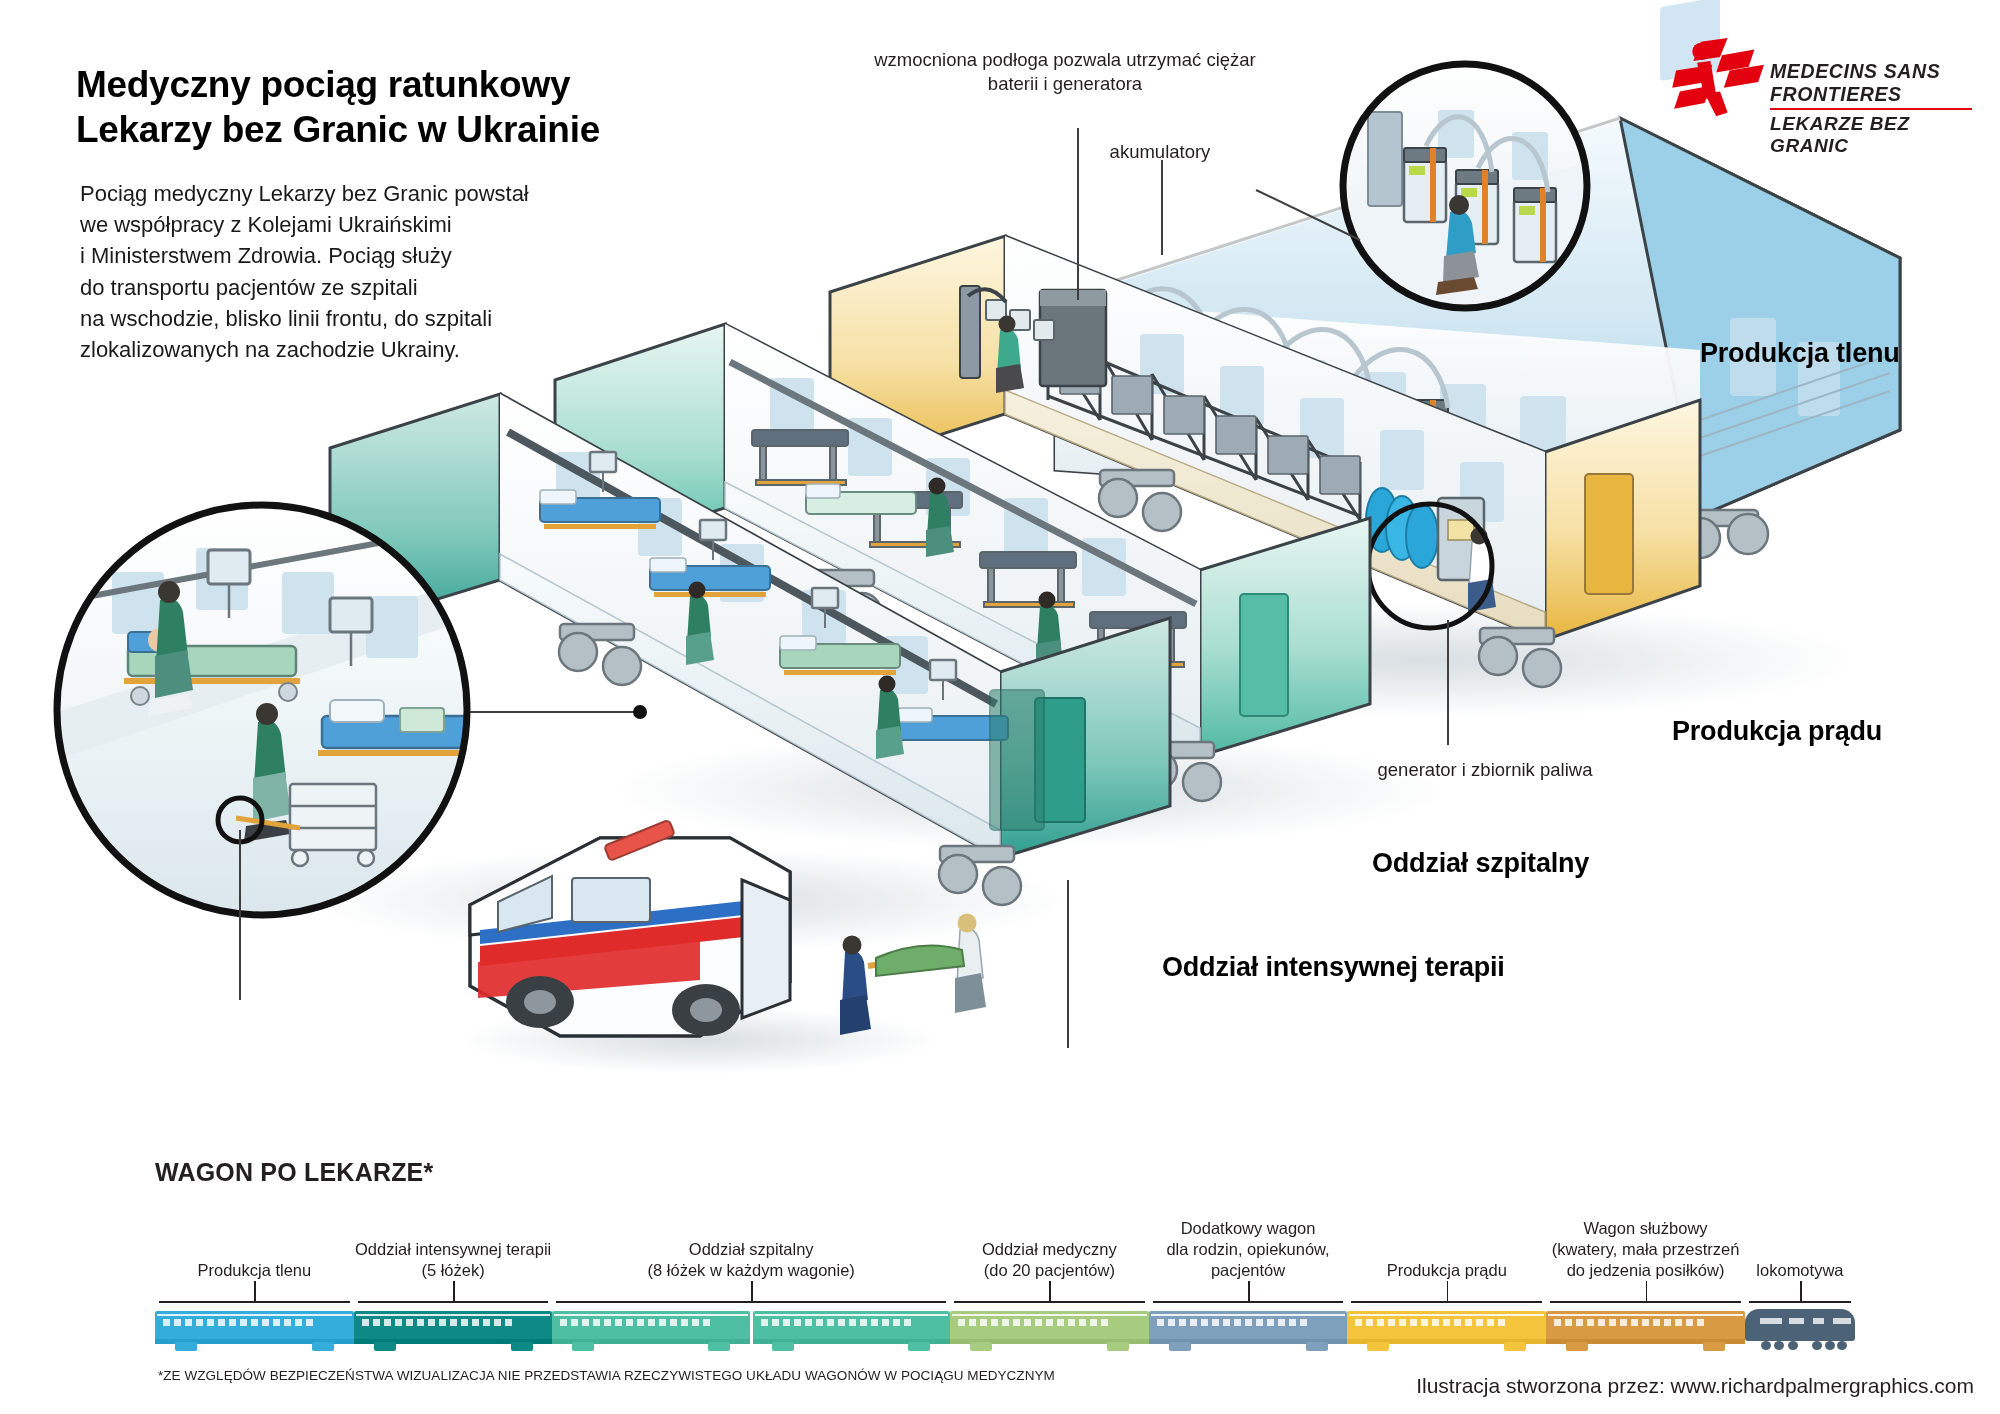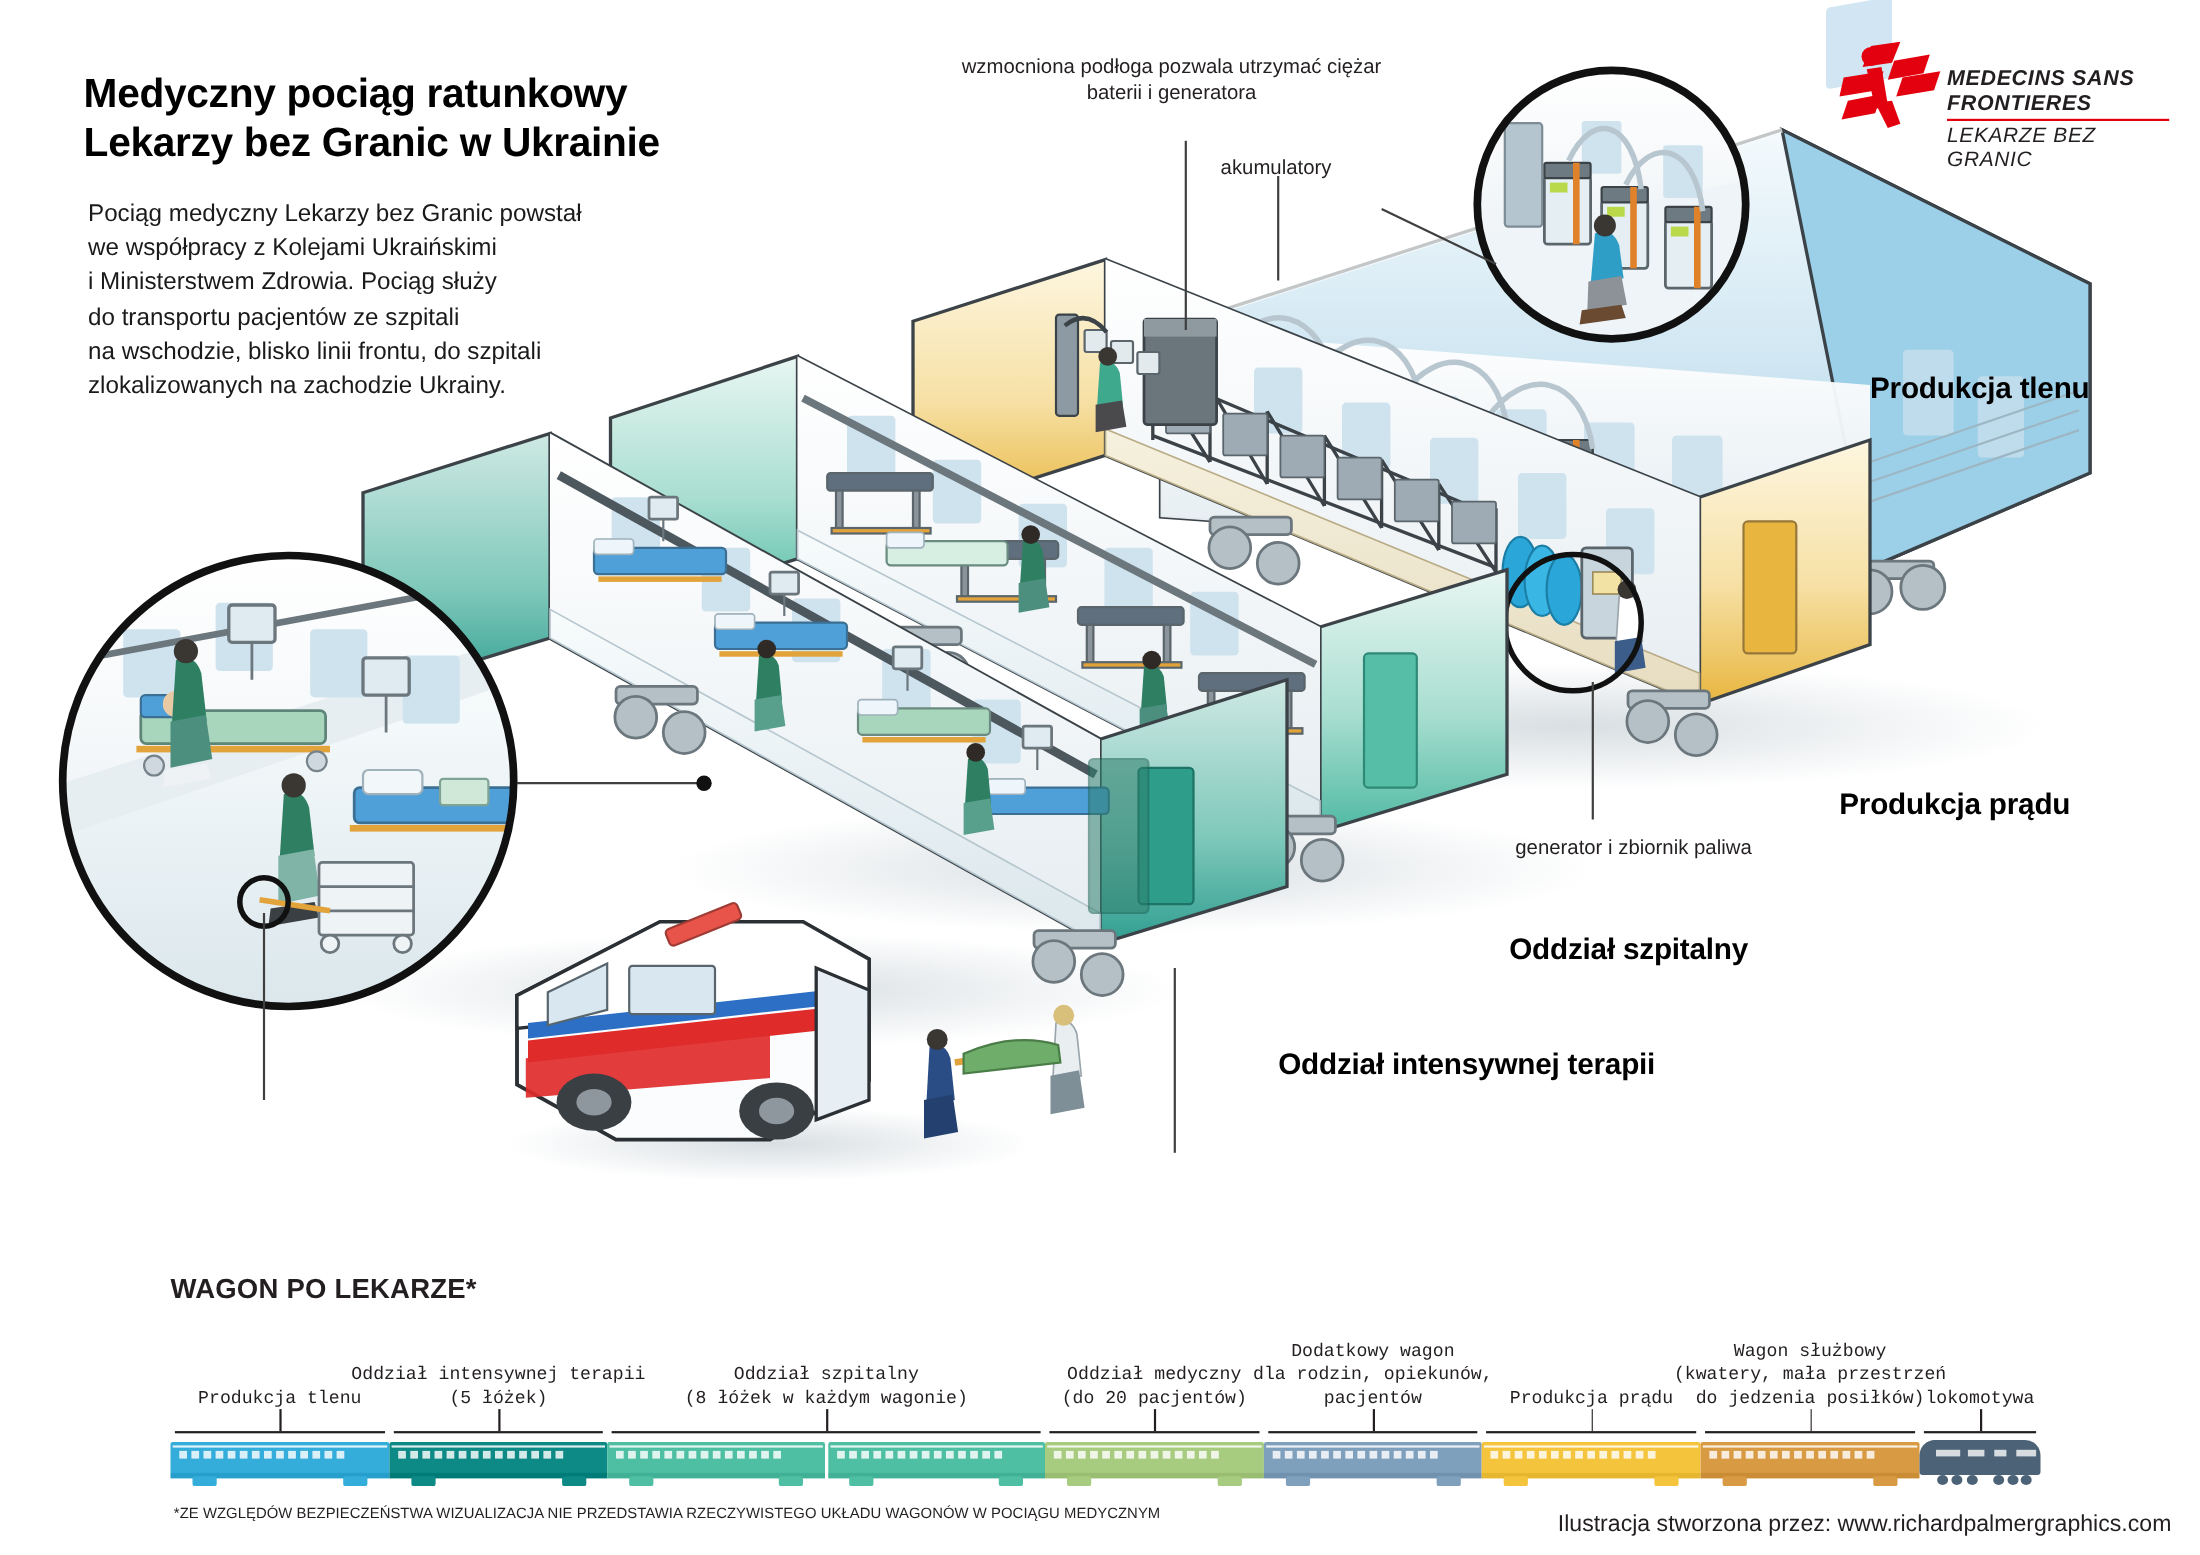--- a/index.html
+++ b/index.html
@@ -26,33 +26,33 @@
     font-size: 22px; line-height: 1.42; color: #1a1a1a;
     white-space: pre-line;
   }
 
   
   #logo { right: 28px; top: 34px; width: 300px; height: 110px; }
   .logo-mark { position:absolute; left:0; top:4px; width:96px; height:86px; }
   .logo-txt { position:absolute; left:98px; top:26px; }
   .logo-l1 { font-size: 19.5px; font-weight: bold; font-style: italic; letter-spacing: 0.6px; color:#231f20;
              border-bottom: 2px solid #e3000f; padding-bottom: 2px; }
-  .logo-l2 { font-size: 19px; font-weight: normal; font-style: italic; letter-spacing: 0.6px; color:#231f20; margin-top:3px;}
+  .logo-l2 { font-size: 19px; font-weight: bold; font-style: italic; letter-spacing: 0.6px; color:#231f20; margin-top:3px;}
 
   
   .anno { font-size: 18.5px; line-height: 1.3; color: #231f20; text-align: center; white-space: pre-line; }
 
   
   .biglabel { font-size: 27px; font-weight: bold; color: #000; letter-spacing: -0.2px; white-space: nowrap; }
 
   
   #wbw-title { left: 155px; top: 1158px; font-size: 25px; font-weight: bold; letter-spacing: 0.2px; }
   #wbw { left: 155px; top: 1188px; width: 1700px; height: 165px; }
   .wbw-row { position: absolute; left: 0; top: 0; width: 100%; height: 100%; display: flex; align-items: flex-end; }
-  .wseg { position: relative; height: 100%; display: flex; flex-direction: column; justify-content: flex-end; font-family: Liberation Mono, monospace; }
+  .wseg { position: relative; height: 100%; display: flex; flex-direction: column; justify-content: flex-end; }
   .wseg-label { font-size: 16.5px; line-height: 1.28; text-align: center; white-space: pre-line; color:#231f20;
                 position:absolute; bottom: 72px; left:50%; transform: translateX(-50%); width: 330px; }
   .wseg-tick { position:absolute; bottom: 52px; left: 50%; width: 1.6px; height: 20px; background:#231f20; }
   .wseg-rule { position:absolute; bottom: 50px; left: 4px; right: 4px; height: 1.8px; background:#231f20; }
   .wseg-cars { position:absolute; bottom: 0px; left: 0; right: 0; height: 48px; display:flex; gap:3px; }
   .car { position: relative; flex: 1; height: 42px; }
   .car-body { position:absolute; left:0; right:0; top:6px; height: 28px; border-radius: 2px 2px 0 0; }
   .car-roofline { position:absolute; left:2px; right:2px; top:9px; height:2px; background: rgba(255,255,255,.85); }
   .car-windows { position:absolute; left:8px; right:8px; top:14px; height:7px; display:flex; gap:4px; align-items:center;}
   .car-windows i { flex:0 0 7px; height:7px; background: rgba(255,255,255,.82); display:block; }

